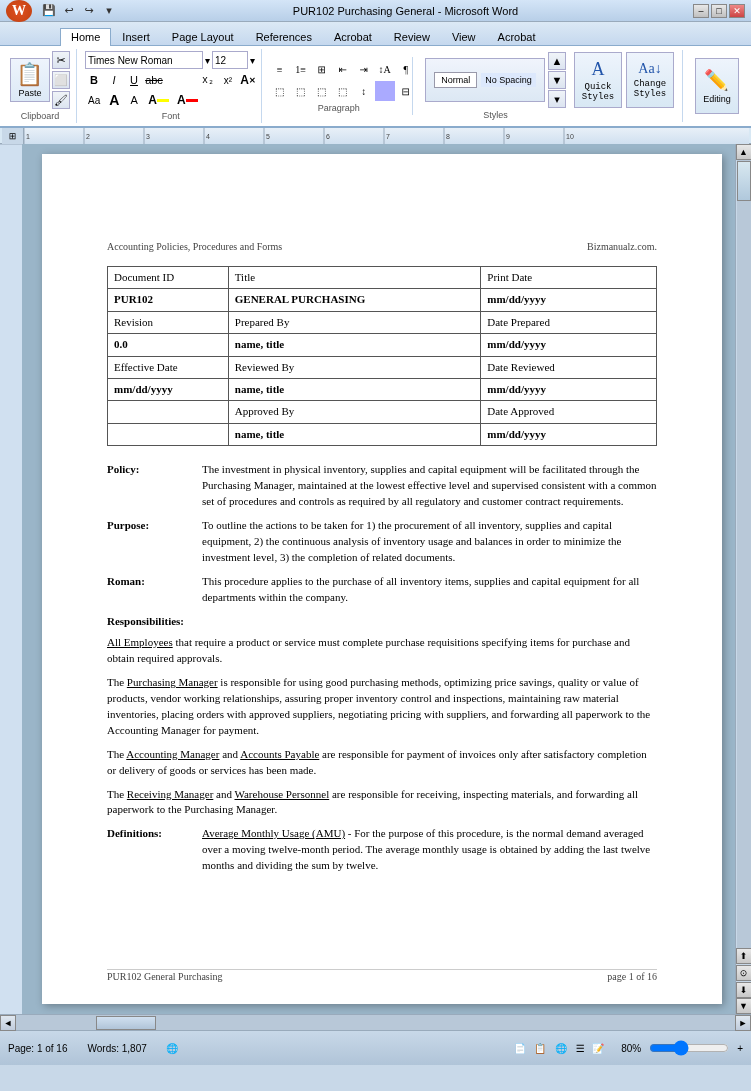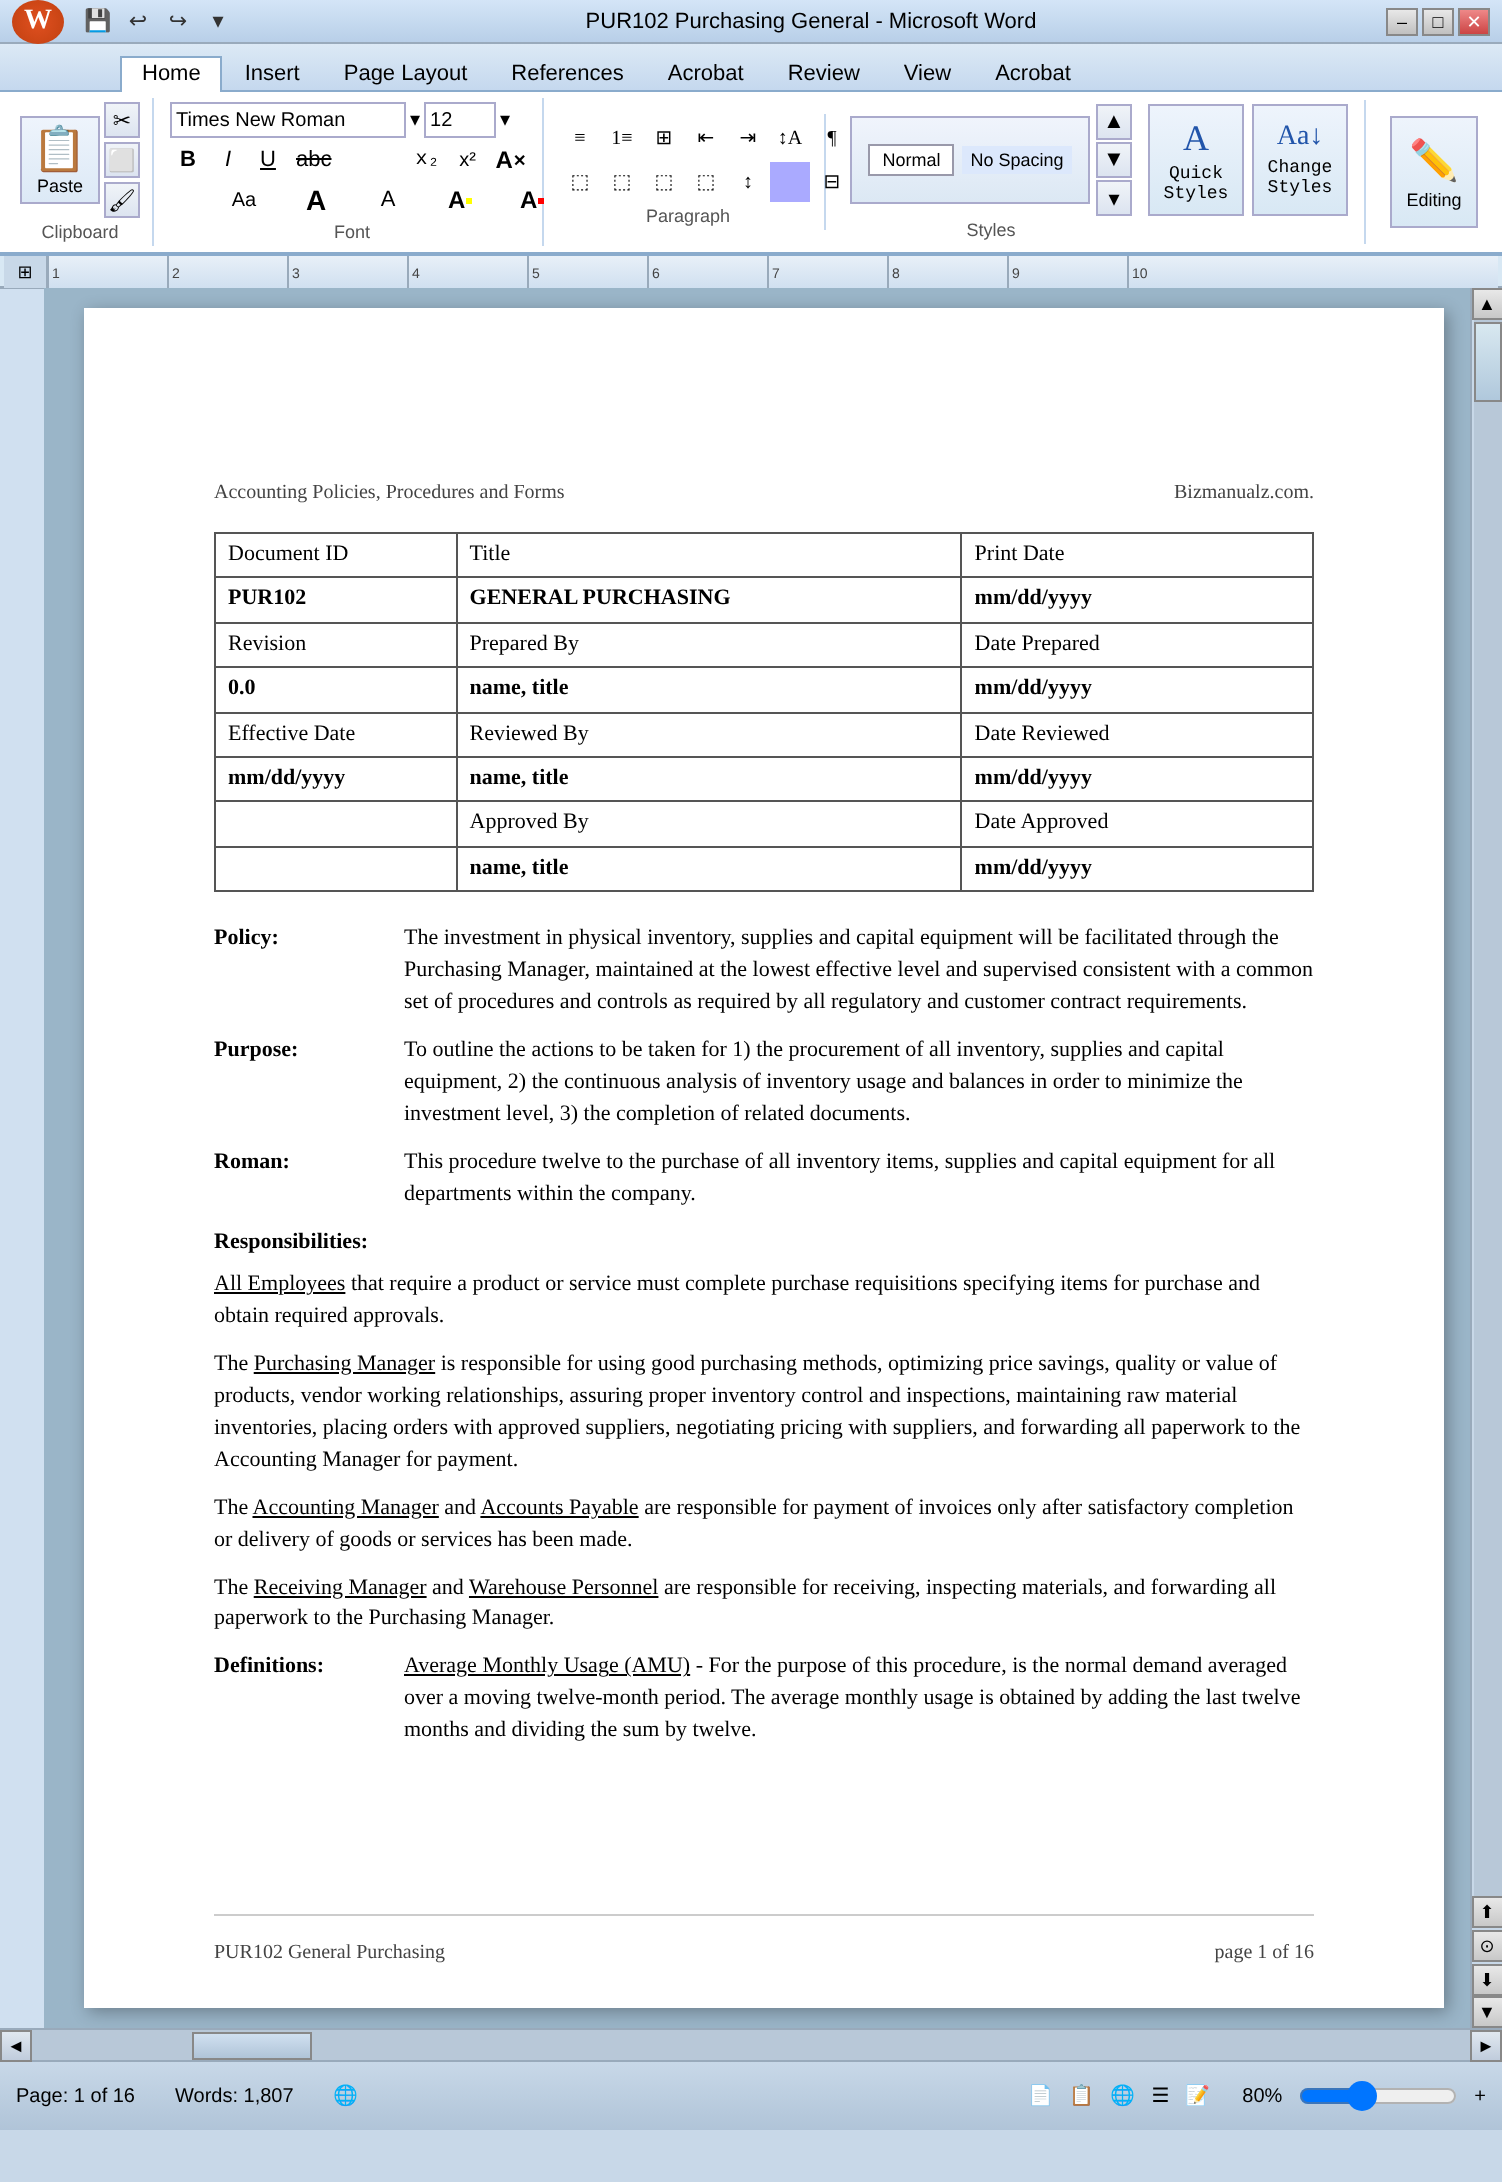--- a/index.html
+++ b/index.html
@@ -28,21 +28,21 @@
     
     .font-group { border-right: 1px solid #c5d8ee; padding: 2px 4px; min-width: 170px; }
     .font-row1 { display: flex; align-items: center; gap: 2px; margin-bottom: 2px; }
     .font-select { font-family: Arial, sans-serif; font-size: 10px; width: 118px; height: 18px; border: 1px solid #aac; padding: 0 2px; background: white; }
     .size-select { font-family: Arial, sans-serif; font-size: 10px; width: 36px; height: 18px; border: 1px solid #aac; padding: 0 2px; background: white; }
     .font-row2 { display: flex; align-items: center; gap: 2px; margin-bottom: 2px; }
     .font-btn { height: 18px; min-width: 18px; border: 1px solid transparent; display: flex; align-items: center; justify-content: center; cursor: pointer; font-family: Arial, sans-serif; font-size: 11px; padding: 0 2px; }
     .font-btn.bold { font-weight: bold; }
     .font-btn.italic { font-style: italic; }
     .font-btn.underline { text-decoration: underline; }
-    .font-row3 { display: flex; align-items: center; gap: 18px; margin-left: 28px; }
+    .font-row3 { display: flex; align-items: center; gap: 2px; }
     .font-group-label { font-family: Arial, sans-serif; font-size: 9px; color: #555; text-align: center; margin-top: 2px; }
 
     
     .para-group { border-right: 1px solid #c5d8ee; padding: 2px 4px; min-width: 130px; }
     .para-btn { height: 20px; min-width: 20px; border: 1px solid transparent; display: flex; align-items: center; justify-content: center; cursor: pointer; font-size: 10px; }
     .para-row { display: flex; align-items: center; gap: 1px; margin-bottom: 2px; }
 
     
     .styles-group { border-right: 1px solid #c5d8ee; padding: 2px 8px; display: flex; flex-direction: row; gap: 8px; align-items: flex-start; }
     .style-big-btn { width: 48px; height: 56px; background: linear-gradient(to bottom, #eef4fc, #d8e8f4); border: 1px solid #aac; display: flex; flex-direction: column; align-items: center; justify-content: center; cursor: pointer; gap: 2px; }
@@ -75,21 +75,21 @@
     .doc-table td { border: 1px solid #555; padding: 3px 6px; vertical-align: top; }
     .doc-table .value { font-weight: bold; }
     .section-row { display: flex; margin-bottom: 8px; }
     .section-label { font-weight: bold; min-width: 95px; flex-shrink: 0; font-size: 11px; }
     .section-body { flex: 1; font-size: 11px; line-height: 1.45; }
     .responsibilities-label { font-weight: bold; font-size: 11px; margin-bottom: 6px; }
     .resp-item { margin-bottom: 8px; font-size: 11px; line-height: 1.45; }
     .underline-text { text-decoration: underline; }
 
     
-    .doc-footer { position: absolute; bottom: 20px; left: 65px; right: 65px; display: flex; justify-content: space-between; font-size: 10px; color: #444; border-top: 1px solid #ccc; padding-top: 12px; }
+    .doc-footer { position: absolute; bottom: 20px; left: 65px; right: 65px; display: flex; justify-content: space-between; font-size: 10px; color: #444; border-top: 1px solid #ccc; padding-top: 0; }
 
     
     #statusbar { background: linear-gradient(to bottom, #c8d8e8, #b0c4d8); height: 22px; display: flex; align-items: center; padding: 17px 8px; gap: 20px; border-top: 1px solid #9ab; font-family: Arial, sans-serif; font-size: 10px; }
     #statusbar .status-item { color: #000; }
     #statusbar .right { margin-left: auto; display: flex; align-items: center; gap: 8px; }
     .zoom-slider { width: 80px; height: 10px; }
 
     
     #hscrollbar { background: #c8d8e8; height: 16px; display: flex; align-items: center; border-top: 1px solid #9ab; }
     .hscroll-btn { width: 16px; height: 16px; background: linear-gradient(to bottom, #e0e8f0, #c0ccdc); border: 1px solid #888; display: flex; align-items: center; justify-content: center; font-size: 9px; cursor: pointer; flex-shrink: 0; }
@@ -341,21 +341,21 @@
         <span class="section-body">The investment in physical inventory, supplies and capital equipment will be facilitated through the Purchasing Manager, maintained at the lowest effective level and supervised consistent with a common set of procedures and controls as required by all regulatory and customer contract requirements.</span>
       </div>
 
       <div class="section-row">
         <span class="section-label">Purpose:</span>
         <span class="section-body">To outline the actions to be taken for 1) the procurement of all inventory, supplies and capital equipment, 2) the continuous analysis of inventory usage and balances in order to minimize the investment level, 3) the completion of related documents.</span>
       </div>
 
       <div class="section-row">
         <span class="section-label">Roman:</span>
-        <span class="section-body">This procedure twelve to the purchase of all inventory items, supplies and capital equipment for all departments within the company.</span>
+        <span class="section-body">This procedure applies to the purchase of all inventory items, supplies and capital equipment for all departments within the company.</span>
       </div>
 
       <div>
         <div class="responsibilities-label">Responsibilities:</div>
         <div class="resp-item">
           <span class="underline-text">All Employees</span><span> that require a product or service must complete purchase requisitions specifying items for purchase and obtain required approvals.</span>
         </div>
         <div class="resp-item">
           <span>The </span><span class="underline-text">Purchasing Manager</span><span> is responsible for using good purchasing methods, optimizing price savings, quality or value of products, vendor working relationships, assuring proper inventory control and inspections, maintaining raw material inventories, placing orders with approved suppliers, negotiating pricing with suppliers, and forwarding all paperwork to the Accounting Manager for payment.</span>
         </div>

